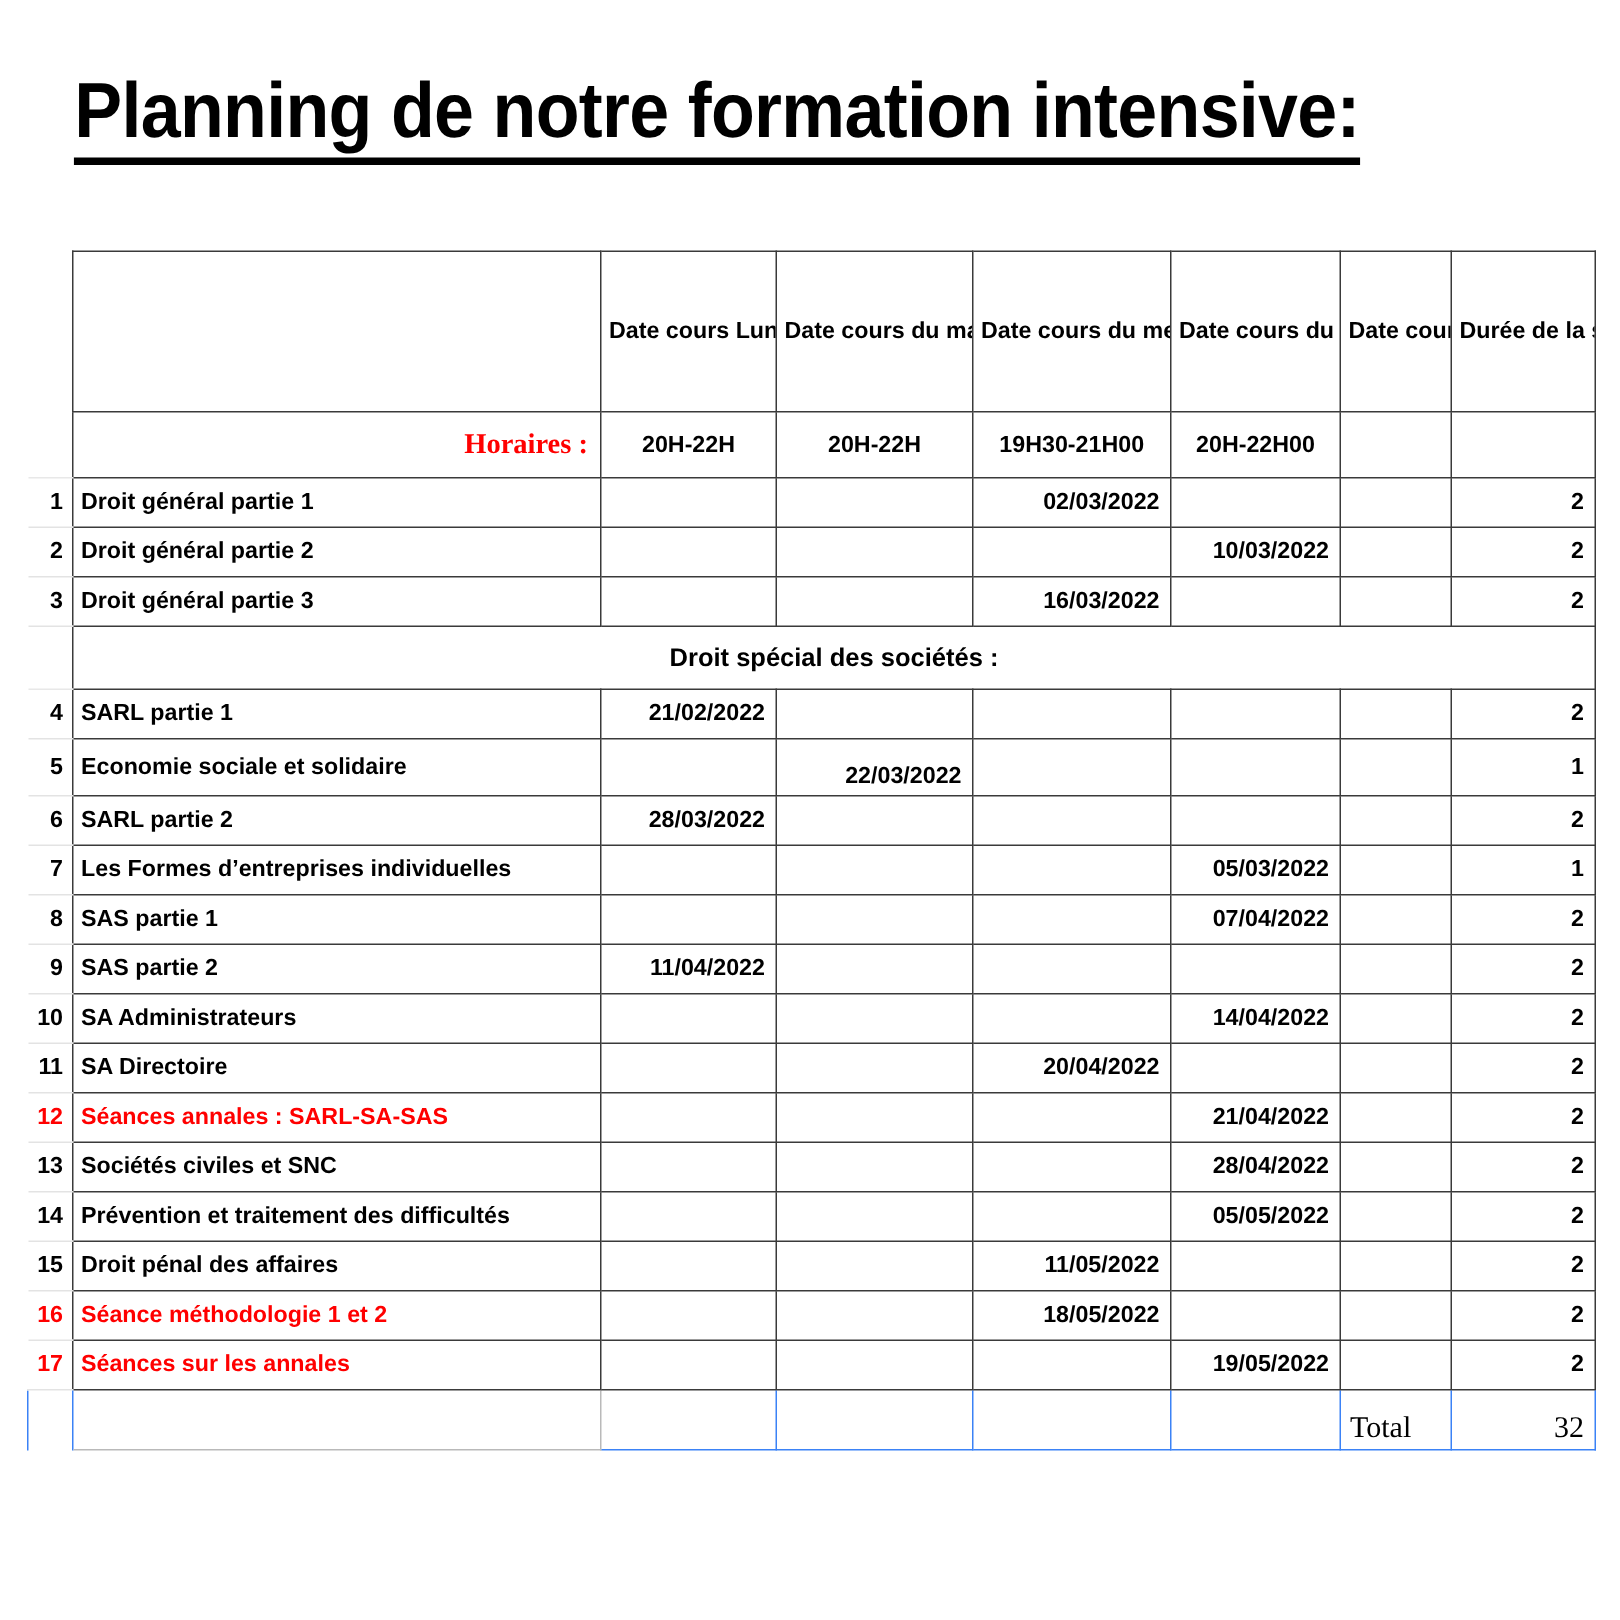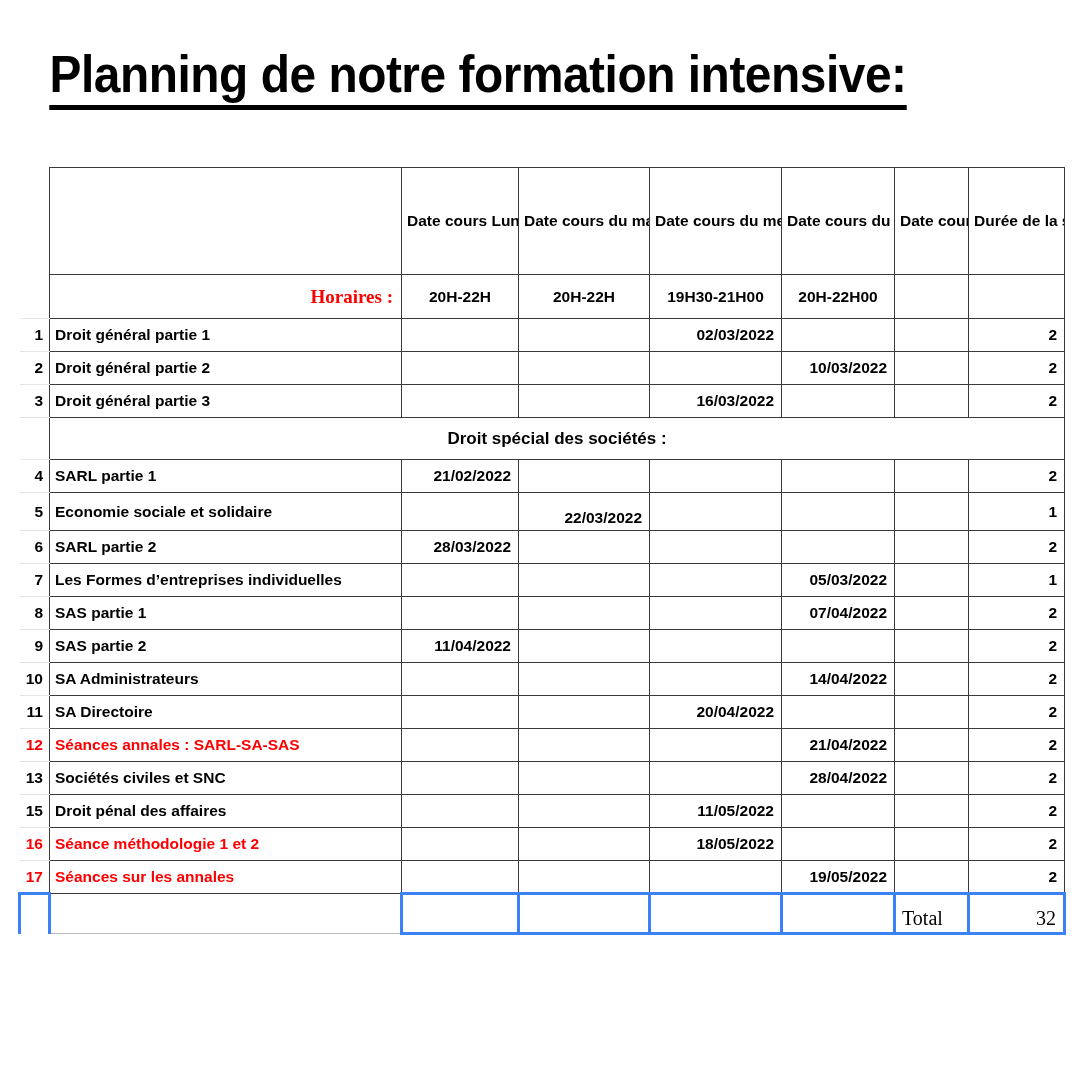--- a/index.html
+++ b/index.html
@@ -110,21 +110,21 @@
   }
 
   tr.row{ height:33px; }
   tr.row.tall{ height:38px; }
   tr.row.tall .dt{ vertical-align:bottom; padding-bottom:3px !important;}
 
   .red{ color:#FF0000 !important; }
 
   
   tr.total{ height:40px; }
-  tr.total td{ border:3px solid #3b82f6; }
+  tr.total td{ border:1px solid #3b82f6; }
   tr.total .tword{
     font-family:"Liberation Serif", serif;
     font-weight:normal;
     font-size:20px;
     text-align:left;
     padding-left:6px !important;
     vertical-align:bottom;
     padding-bottom:2px !important;
   }
   tr.total .tval{
@@ -306,20 +306,30 @@
             <td class="gut">13</td>
             <td class="c lbl">Sociétés civiles et SNC</td>
             <td class="c dt"></td>
             <td class="c dt"></td>
             <td class="c dt"></td>
             <td class="c dt">28/04/2022</td>
             <td class="c dt"></td>
             <td class="c dur">2</td>
           </tr>
           <tr class="row">
+            <td class="gut">14</td>
+            <td class="c lbl">Prévention et traitement des difficultés</td>
+            <td class="c dt"></td>
+            <td class="c dt"></td>
+            <td class="c dt"></td>
+            <td class="c dt">05/05/2022</td>
+            <td class="c dt"></td>
+            <td class="c dur">2</td>
+          </tr>
+          <tr class="row">
             <td class="gut">15</td>
             <td class="c lbl">Droit pénal des affaires</td>
             <td class="c dt"></td>
             <td class="c dt"></td>
             <td class="c dt">11/05/2022</td>
             <td class="c dt"></td>
             <td class="c dt"></td>
             <td class="c dur">2</td>
           </tr>
           <tr class="row">

